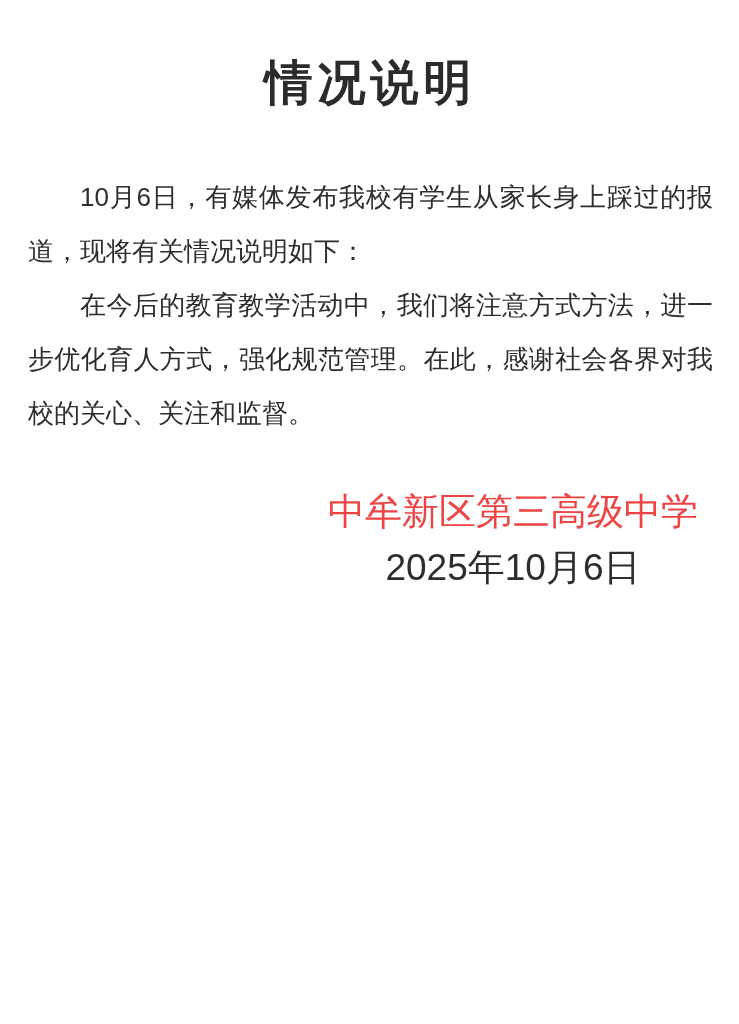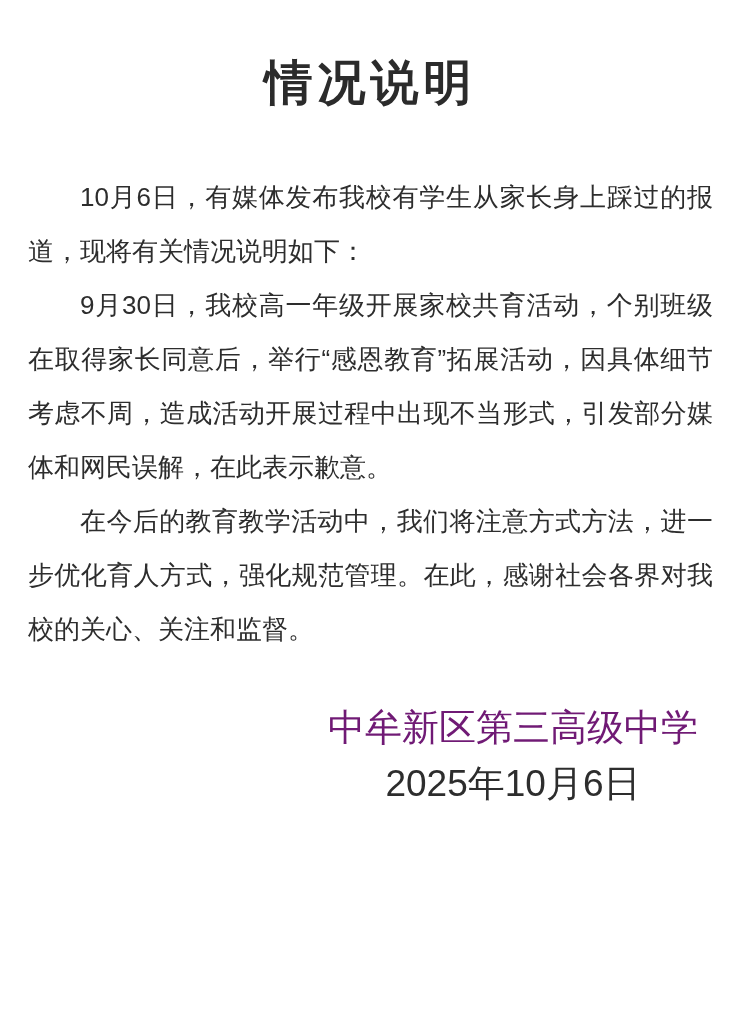--- a/index.html
+++ b/index.html
@@ -44,37 +44,36 @@
     padding-right: 15px;
     text-align: right;
   }
   .sig-inner {
     display: inline-block;
     text-align: center;
   }
   .sig-name {
     font-size: 37px;
     line-height: 56px;
-    color: #701a75;
+    color: #ef4444;
   }
   .sig-date {
     font-size: 37px;
     line-height: 56px;
     color: #2d2d2d;
   }
 </style>
 </head>
 <body>
 
 <div class="page">
   <h1 class="title">情况说明</h1>
 
   <p class="para">10月6日，有媒体发布我校有学生从家长身上踩过的报道，现将有关情况说明如下：</p>
 
-  <p class="para">9月30日，我校高一年级开展家校共育活动，个别班级在取得家长同意后，举行“感恩教育”拓展活动，因具体细节考虑不周，造成活动开展过程中出现不当形式，引发部分媒体和网民误解，在此表示歉意。</p>
 
   <p class="para">在今后的教育教学活动中，我们将注意方式方法，进一步优化育人方式，强化规范管理。在此，感谢社会各界对我校的关心、关注和监督。</p>
 
   <div class="signature">
     <div class="sig-inner">
       <div class="sig-name">中牟新区第三高级中学</div>
       <div class="sig-date">2025年10月6日</div>
     </div>
   </div>
 </div>

